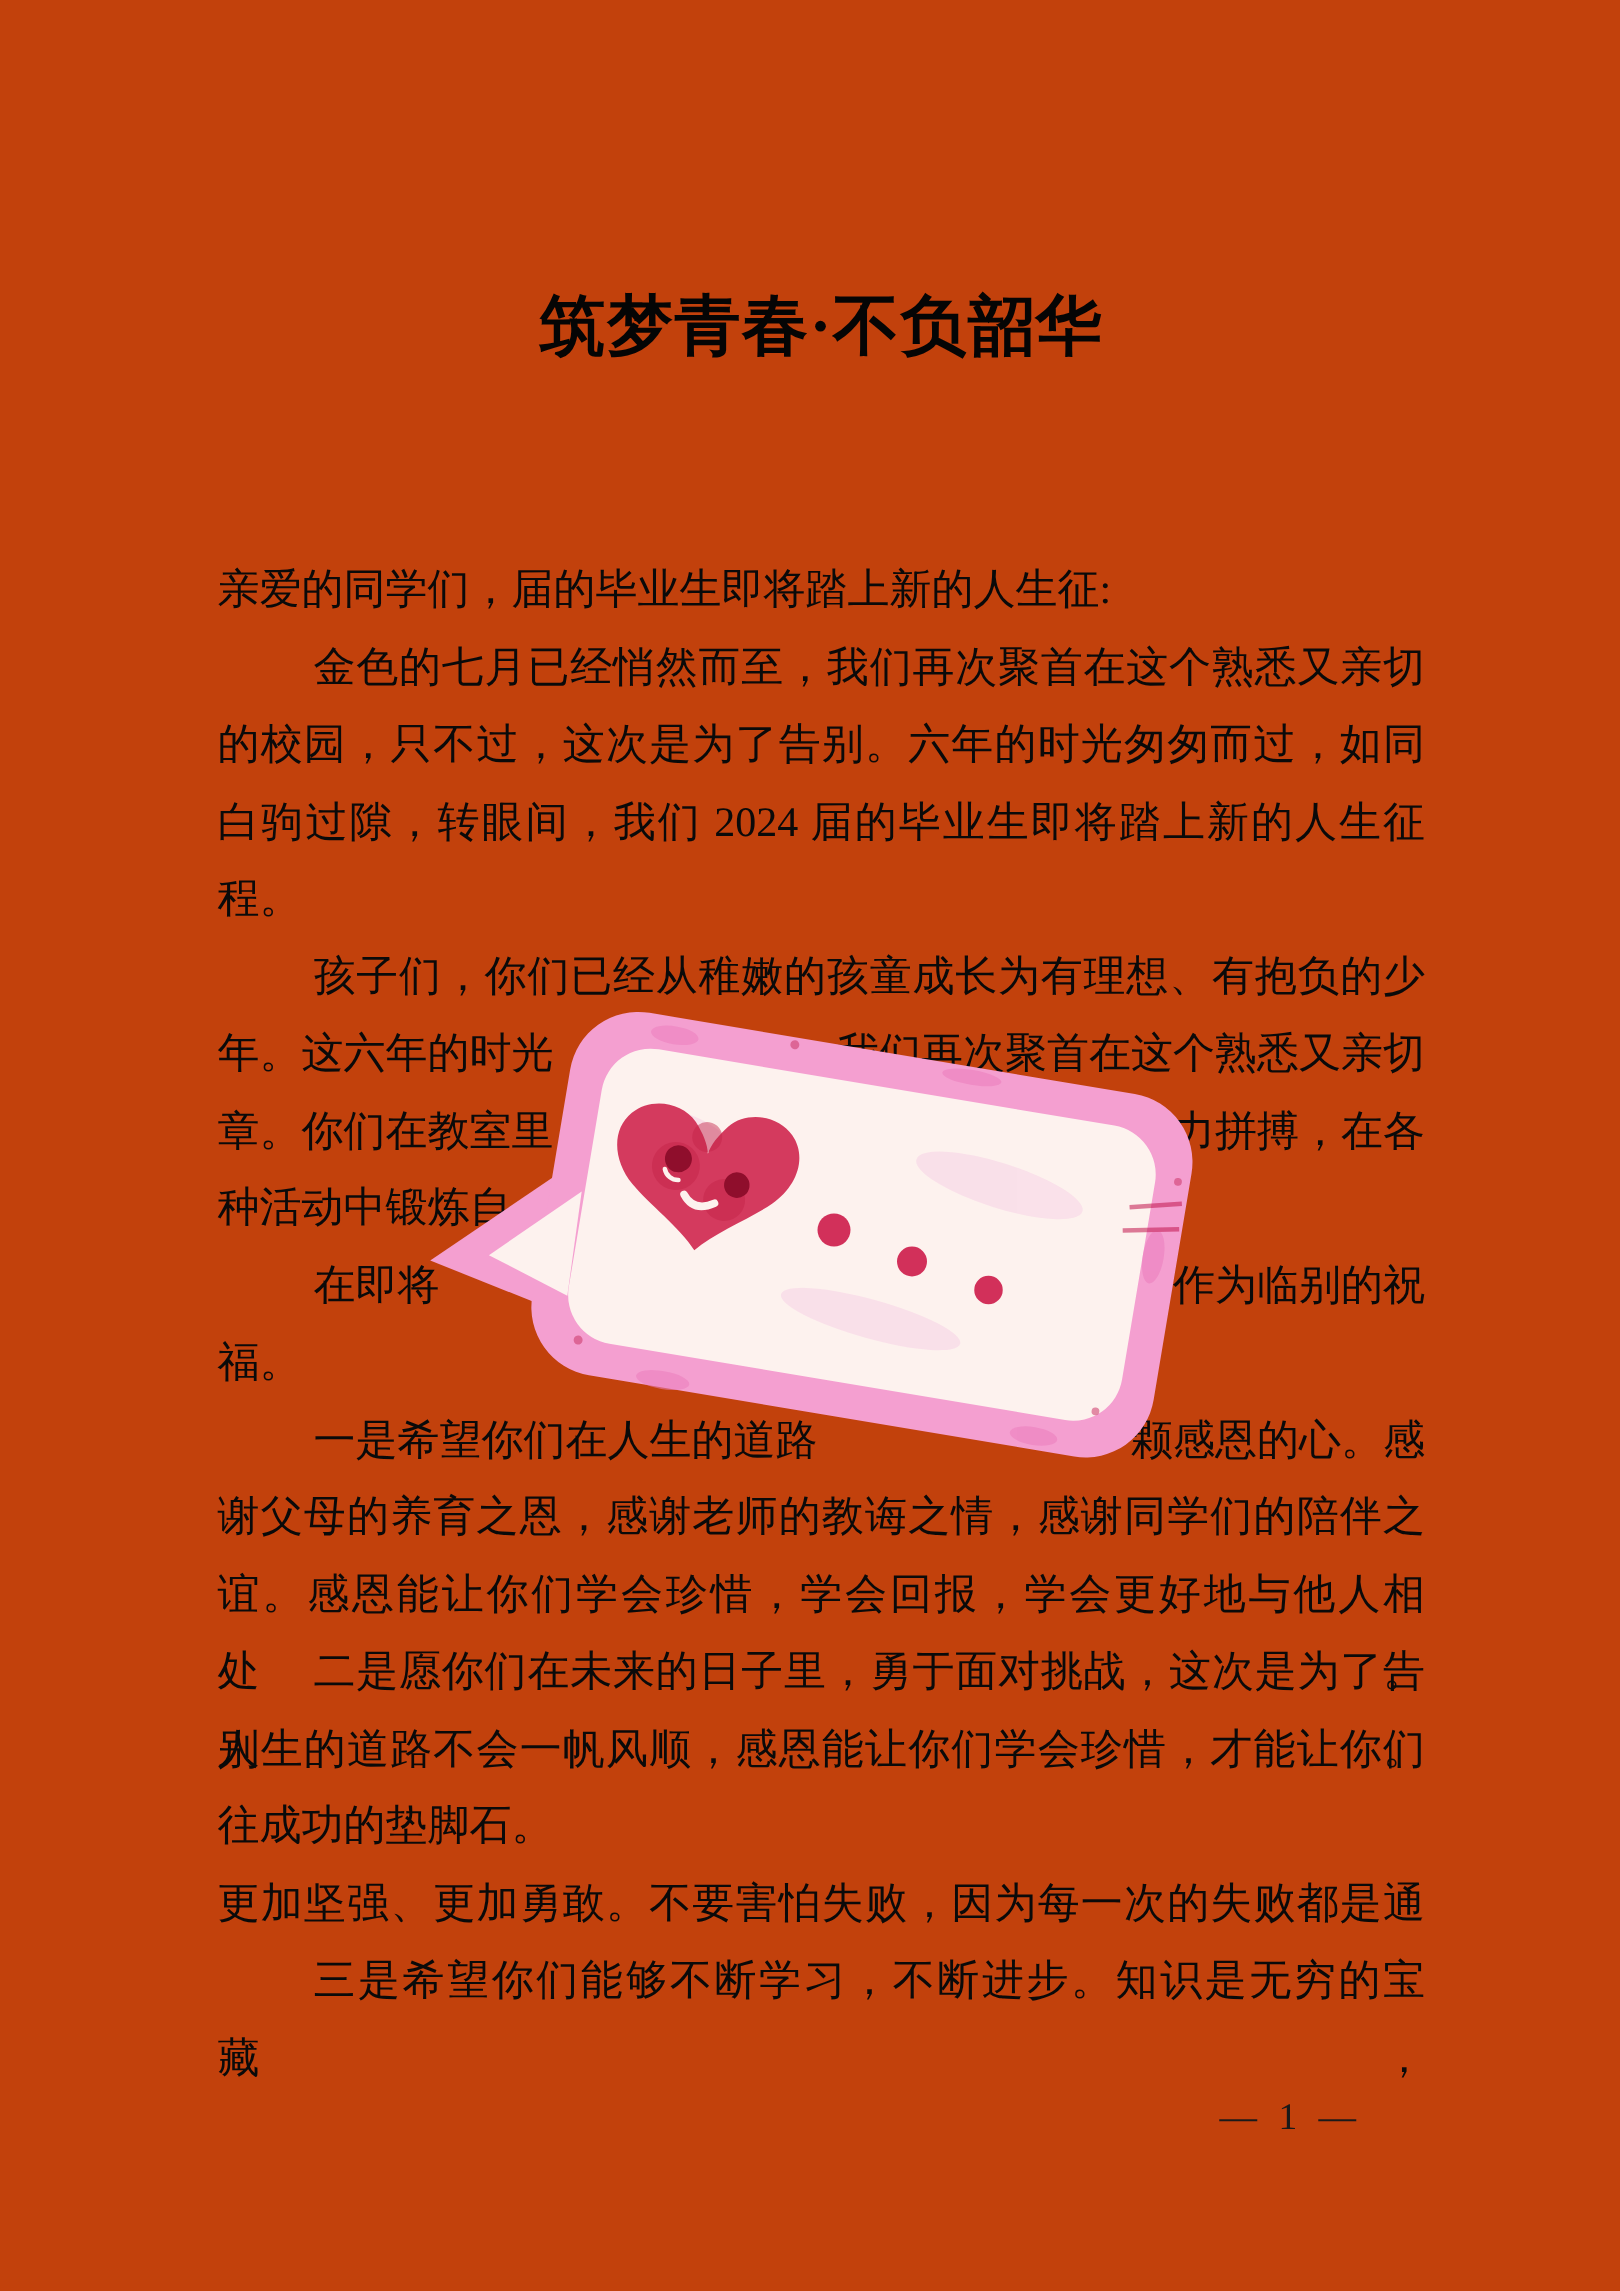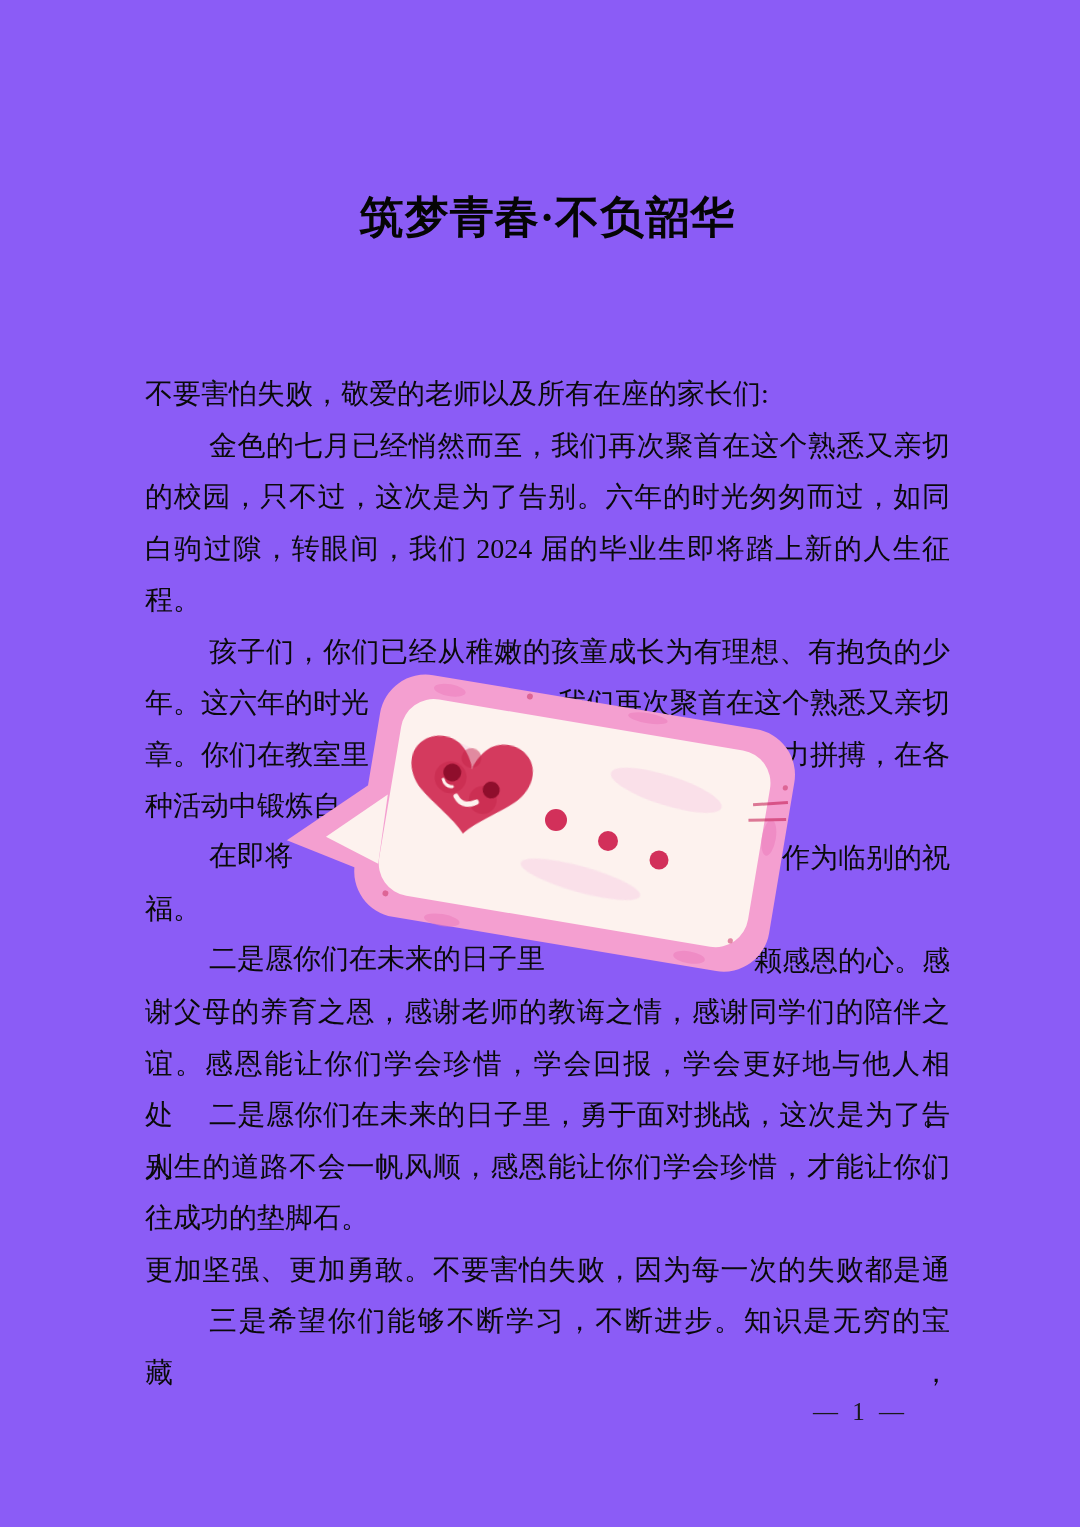--- a/index.html
+++ b/index.html
@@ -1,51 +1,51 @@
 <!DOCTYPE html>
 <html><head>
 <meta charset="utf-8">
 <style>
   html,body{margin:0;padding:0;background:#ffffff;}
   .page{
-    position:relative;width:1080px;height:1527px;background:#8b5cf6;overflow:hidden;
+    position:relative;width:1080px;height:1527px;background:#c2410c;overflow:hidden;
     font-family:"Liberation Serif","DejaVu Serif",serif;color:#000;
   }
   .title{
     position:absolute;left:145px;top:185px;width:805px;
     text-align:center;font-weight:bold;font-size:44px;line-height:66px;
     letter-spacing:1px;color:#050505;
   }
   .body-text{
     position:absolute;left:145px;top:368px;width:805px;
     font-size:28px;color:#0a0a0a;
   }
   .line{height:51.5px;line-height:51.5px;}
   .just{text-align:justify;text-align-last:justify;}
   .ind{text-indent:64px;}
   .frag{display:flex;justify-content:space-between;text-align:right;}
   .frag span{white-space:nowrap;}
-  .ind-pad{padding-left:64px;font-family:Liberation Mono, monospace;}
+  .ind-pad{padding-left:64px;}
   .sticker{position:absolute;left:278px;top:650px;width:525px;height:365px;}
   .page-number{
     position:absolute;top:1398px;right:172px;
     font-size:25px;letter-spacing:4px;color:#1a1a1a;
   }
 </style>
 </head>
 <body>
 
 <div class="page">
 
   <div class="title">
     <div>筑梦青春·不负韶华</div>
   </div>
 
   <div class="body-text">
-      <div class="line">不要害怕失败，敬爱的老师以及所有在座的家长们:</div>
+      <div class="line">亲爱的同学们，届的毕业生即将踏上新的人生征:</div>
       <div class="line just ind">金色的七月已经悄然而至，我们再次聚首在这个熟悉又亲切</div>
       <div class="line just">的校园，只不过，这次是为了告别。六年的时光匆匆而过，如同</div>
       <div class="line just">白驹过隙，转眼间，我们 2024 届的毕业生即将踏上新的人生征</div>
       <div class="line">程。</div>
       <div class="line just ind">孩子们，你们已经从稚嫩的孩童成长为有理想、有抱负的少</div>
       <div class="line frag">
         <span>年。这六年的时光</span>
         <span>我们再次聚首在这个熟悉又亲切</span>
       </div>
       <div class="line frag">
@@ -55,21 +55,21 @@
       <div class="line frag">
         <span>种活动中锻炼自</span>
         <span></span>
       </div>
       <div class="line frag">
         <span class="ind-pad">在即将</span>
         <span>作为临别的祝</span>
       </div>
       <div class="line">福。</div>
       <div class="line frag">
-        <span class="ind-pad">二是愿你们在未来的日子里</span>
+        <span class="ind-pad">一是希望你们在人生的道路</span>
         <span>颗感恩的心。感</span>
       </div>
       <div class="line just">谢父母的养育之恩，感谢老师的教诲之情，感谢同学们的陪伴之</div>
       <div class="line just">谊。感恩能让你们学会珍惜，学会回报，学会更好地与他人相处。</div>
       <div class="line just ind">二是愿你们在未来的日子里，勇于面对挑战，这次是为了告别。</div>
       <div class="line just">人生的道路不会一帆风顺，感恩能让你们学会珍惜，才能让你们</div>
       <div class="line">往成功的垫脚石。</div>
       <div class="line just">更加坚强、更加勇敢。不要害怕失败，因为每一次的失败都是通</div>
       <div class="line just ind">三是希望你们能够不断学习，不断进步。知识是无穷的宝藏，</div>
     </div>

